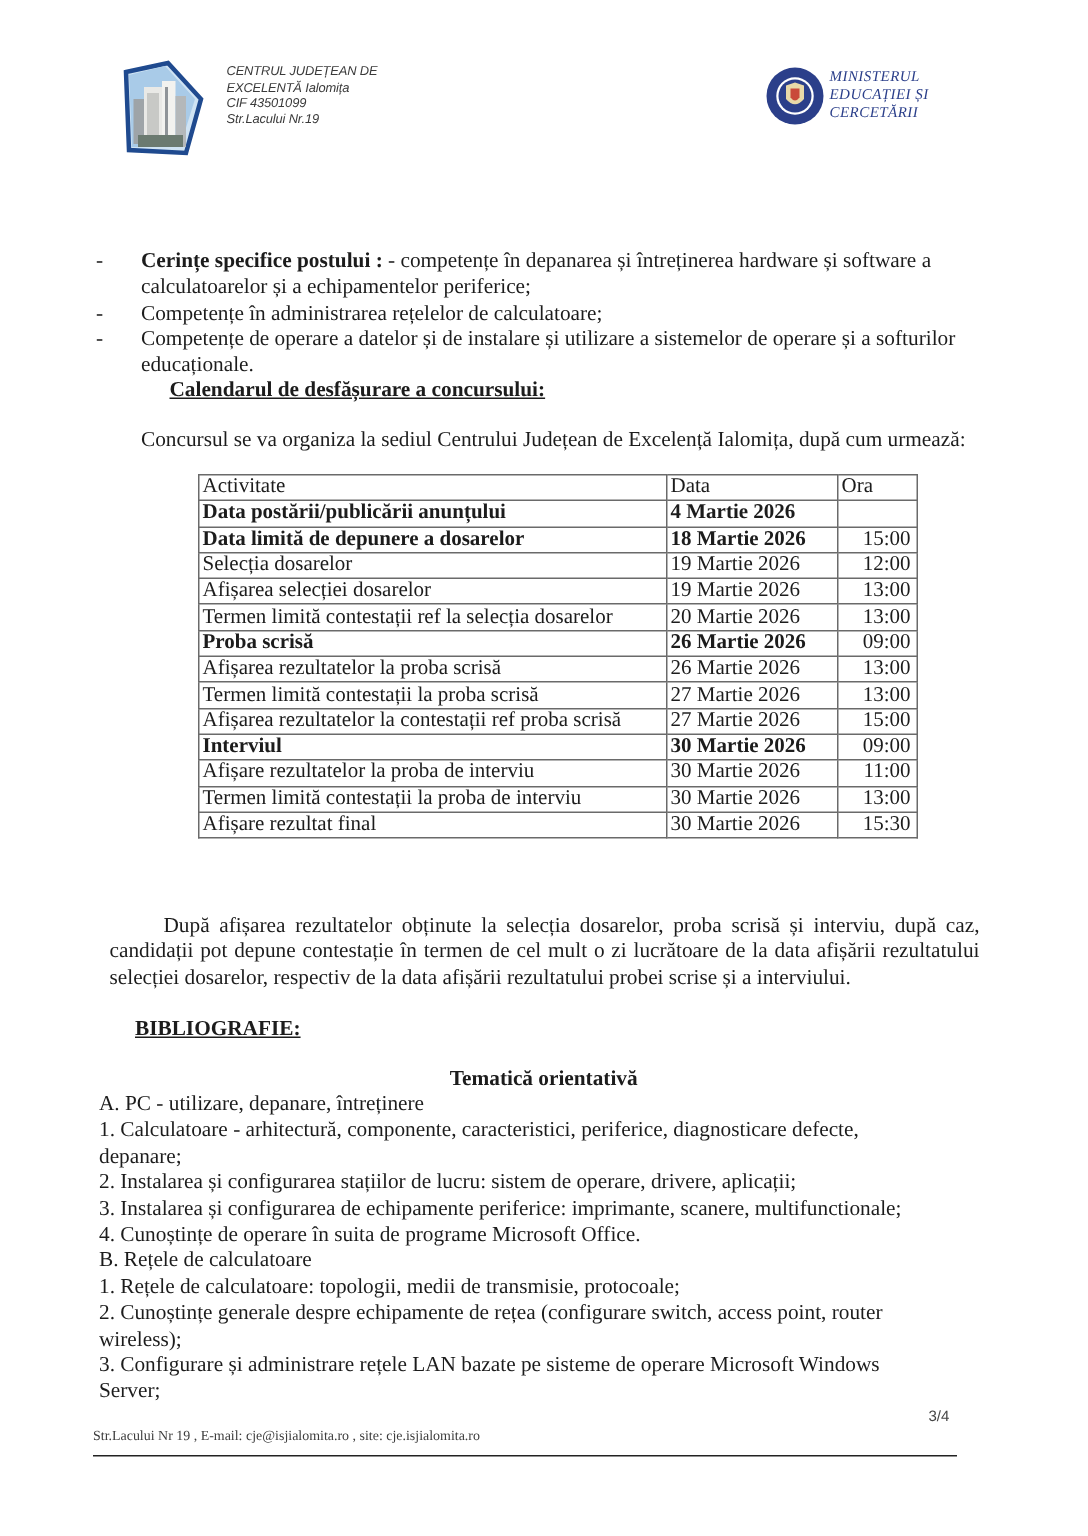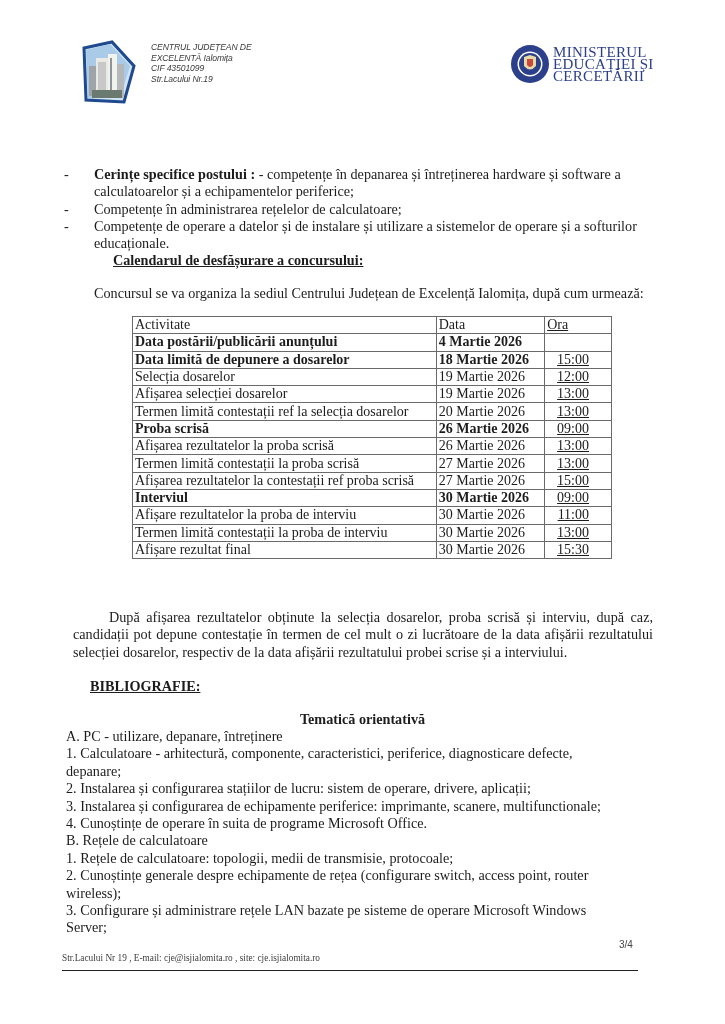--- a/index.html
+++ b/index.html
@@ -6,37 +6,37 @@
   body { width: 725px; height: 1024px; position: relative; overflow: hidden;
          font-family: "Liberation Serif", serif; color: #1c1c1c; }
 
   
   .hdr-logo { position: absolute; left: 80px; top: 40px; width: 56px; height: 64px; }
   .hdr-org { position: absolute; left: 151px; top: 42px; font-family: "Liberation Sans", sans-serif;
              font-size: 8.6px; line-height: 10.6px; color: #3a3a3a; letter-spacing: -0.1px; font-style: italic; }
   .hdr-org div { white-space: nowrap; }
   .min-seal { position: absolute; left: 510px; top: 44px; width: 40px; height: 40px; }
   .min-text { position: absolute; left: 553px; top: 46px; font-family: "Liberation Serif", serif;
-              font-size: 15px; line-height: 12.2px; color: #2b3f8a; letter-spacing: 0.3px; }
+              font-size: 10px; line-height: 12.2px; color: #2b3f8a; letter-spacing: 0.3px; font-style: italic; }
   .min-text div { white-space: nowrap; }
 
   
   .p { position: absolute; font-size: 14.2px; line-height: 17.4px; white-space: nowrap; }
   .dash { position: absolute; left: 64px; font-size: 14.2px; }
   b { font-weight: bold; }
   .ul { text-decoration: underline; font-weight: bold; }
 
   
   table.cal { position: absolute; left: 132px; top: 316px; width: 480px; border-collapse: collapse;
               font-size: 14px; }
   table.cal td { border: 1px solid #6a6a6a; padding: 0 2px; height: 16.3px; line-height: 16px;
                  white-space: nowrap; overflow: hidden; }
   table.cal td.c1 { width: 307px; }
   table.cal td.c2 { width: 109px; }
-  table.cal td.c3 { width: 46px; text-align: right; padding-right: 22px; text-decoration: underline; }
+  table.cal td.c3 { width: 46px; text-align: right; padding-right: 4px; }
   table.cal td.c3.hdr { text-align: left; padding-left: 2px; }
   table.cal tr.bold td { font-weight: bold; }
   table.cal tr.bold td.c3 { font-weight: normal; }
 
   .justify { position: absolute; left: 73px; width: 580px; font-size: 14.2px; line-height: 17.4px;
              text-align: justify; }
 
   
   .pagenum { position: absolute; left: 619px; top: 939px; font-family: "Liberation Sans", sans-serif;
              font-size: 10px; color: #444; }

